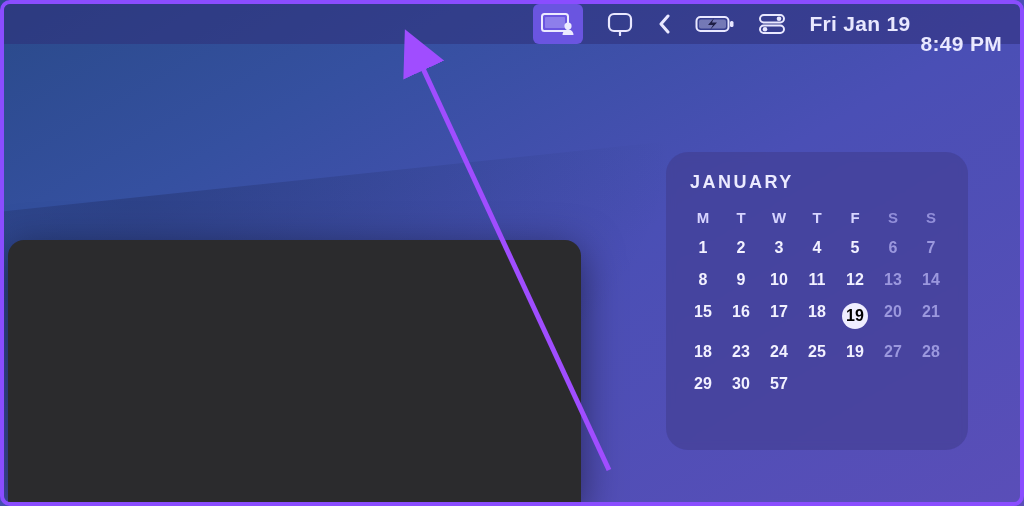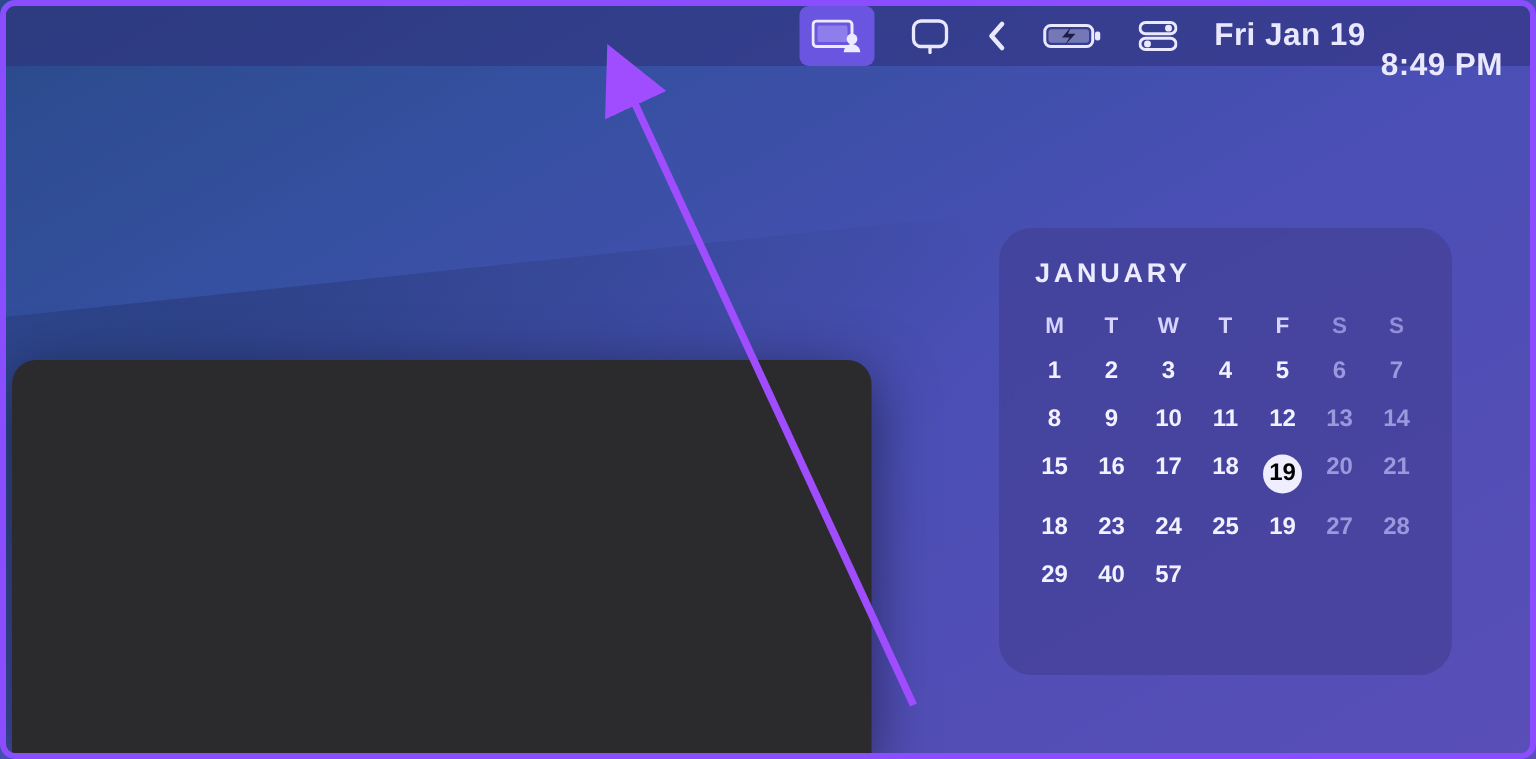--- a/index.html
+++ b/index.html
@@ -151,21 +151,21 @@
       <div class="cal-cell wknd"><span>20</span></div>
       <div class="cal-cell wknd"><span>21</span></div>
       <div class="cal-cell"><span>18</span></div>
       <div class="cal-cell"><span>23</span></div>
       <div class="cal-cell"><span>24</span></div>
       <div class="cal-cell"><span>25</span></div>
       <div class="cal-cell"><span>19</span></div>
       <div class="cal-cell wknd"><span>27</span></div>
       <div class="cal-cell wknd"><span>28</span></div>
       <div class="cal-cell"><span>29</span></div>
-      <div class="cal-cell"><span>40</span></div>
+      <div class="cal-cell"><span>30</span></div>
       <div class="cal-cell"><span>57</span></div>
     </div>
 </div>
 
 <svg class="arrow" width="1024" height="506">
   <defs>
     <marker id="ah" viewBox="0 0 10 10" refX="2" refY="5" markerWidth="9" markerHeight="9" orient="auto-start-reverse">
       <path d="M0 0 L10 5 L0 10 Z" fill="#a04dff"></path>
     </marker>
   </defs>

